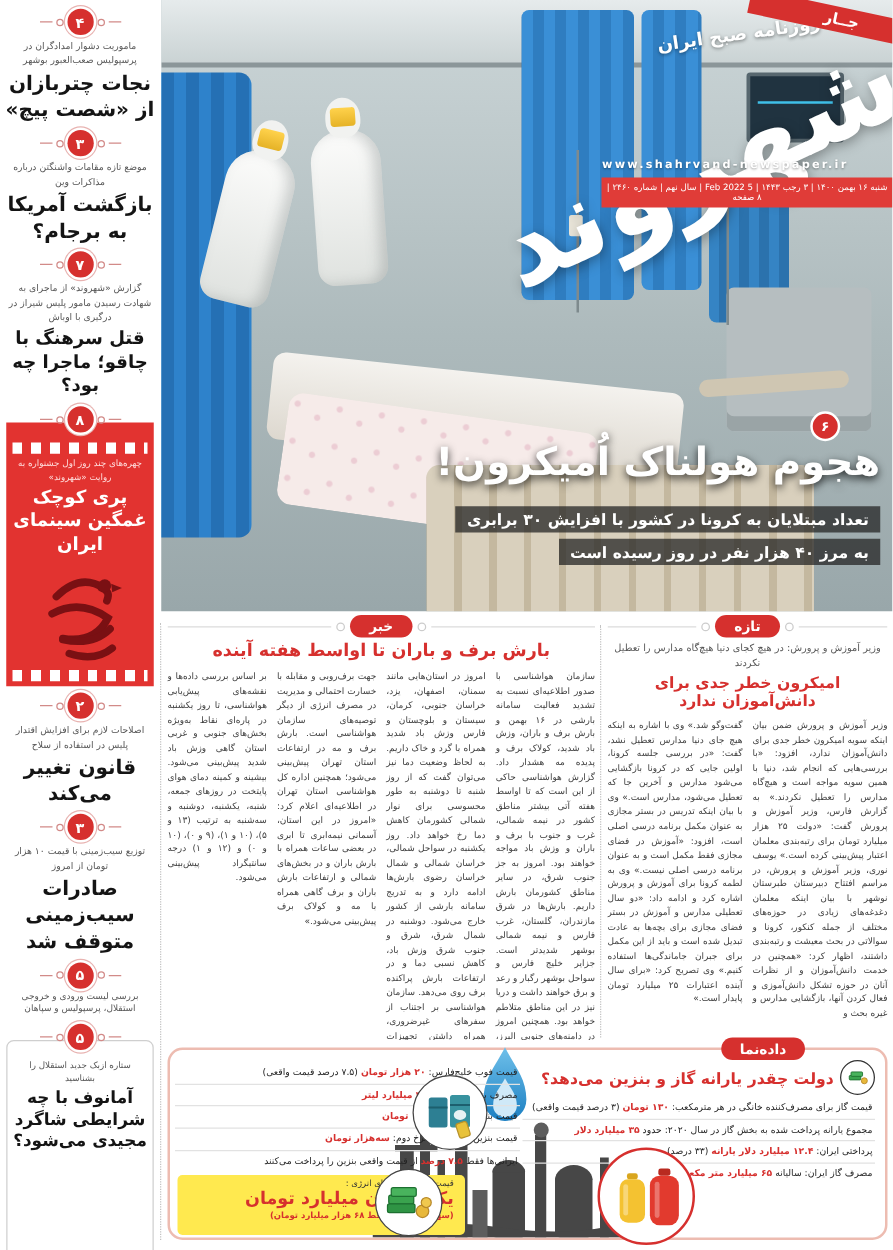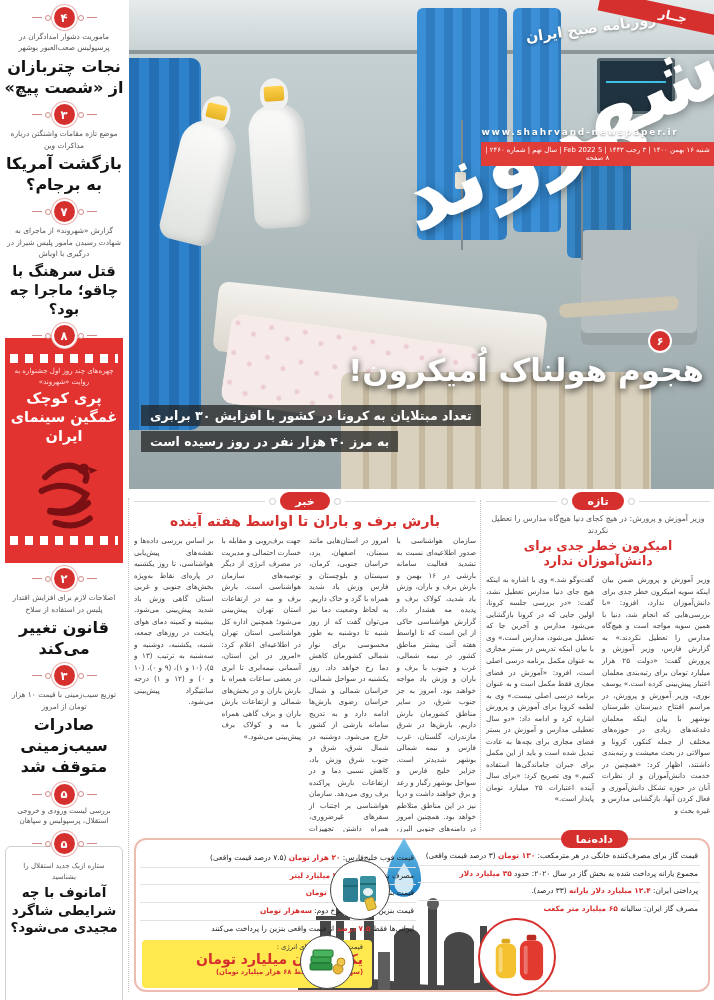--- a/index.html
+++ b/index.html
@@ -14,21 +14,21 @@
   .orn .odot{width:4px;height:4px;border:1px solid #d28a88;border-radius:50%;}
   .numcircle{width:21px;height:21px;border-radius:50%;background:#d6302e;color:#fff;
     font-weight:bold;font-size:11.5px;display:flex;align-items:center;justify-content:center;
     box-shadow:0 0 0 2px #fff,0 0 0 3px #e8b3b1;font-style:normal;}
   .kick{font-size:7.4px;color:#555;line-height:1.55;margin:1px 3px;}
   .s-head{font-size:16px;color:#141414;line-height:1.32;margin:2px 0 6px;font-weight:bold;}
   .s-head.sm{font-size:14.5px;}
   .s-sub{font-size:7.2px;color:#555;line-height:1.5;margin:-2px 2px 6px;}
 
   
-  .festival{position:relative;background:#e23330;margin:-11px 1px 4px;padding:14px 5px 16px;color:#fff;z-index:1;}
+  .festival{position:relative;background:#e23330;margin:-11px 1px 4px;padding:14px 5px 2px;color:#fff;z-index:1;}
   .perf{height:9px;margin:2px 0;background-image:repeating-linear-gradient(90deg,#fff 0 8px,transparent 8px 15px);}
   .festival .kick{color:#ffdedd;font-size:7px;margin:3px 2px 1px;}
   .festival .s-head{color:#fff;font-size:14.5px;margin:1px 0 2px;}
   .simurgh{display:block;margin:0 auto;}
 
   
   .fbox{position:relative;border:1.5px solid #cfcfcf;border-radius:6px;margin:-11px 1px 0;
         padding:13px 3px 0;height:162px;background:#fff;z-index:1;}
   .fbox .kick{font-size:7px;}
   .fbox .s-head{font-size:13.5px;margin:1px 0 2px;}
@@ -69,21 +69,21 @@
   .logo{position:absolute;right:-18px;top:86px;width:340px;text-align:center;color:#fff;font-size:90px;
     font-weight:bold;line-height:1;transform:rotate(-25deg);text-shadow:0 3px 10px rgba(0,0,0,.35);z-index:2;}
   .url{position:absolute;right:6px;top:127px;width:256px;text-align:center;color:#fff;font-weight:bold;
     font-size:9px;letter-spacing:1.8px;direction:ltr;z-index:5;text-shadow:0 1px 2px rgba(0,0,0,.4);}
   .datebar{position:absolute;right:0;top:142px;width:233px;background:#e03c38;color:#fff;font-size:6.9px;
     text-align:center;padding:4px 4px;box-sizing:border-box;z-index:5;}
   .lead-badge{position:absolute;right:42px;top:329px;width:20px;height:20px;border-radius:50%;background:#d6302e;
     border:2px solid #fff;color:#fff;font-size:11px;font-weight:bold;display:flex;align-items:center;justify-content:center;z-index:5;}
   .lead-head{position:absolute;right:10px;left:10px;top:352px;text-align:right;color:#fff;font-size:31px;
     font-weight:bold;text-shadow:0 2px 7px rgba(0,0,0,.8);z-index:5;}
-  .lead-subs{position:absolute;right:10px;left:12px;top:400px;text-align:left;z-index:5;}
+  .lead-subs{position:absolute;right:10px;left:12px;top:400px;text-align:right;z-index:5;}
   .strip{display:inline-block;background:rgba(35,35,35,.74);color:#fff;font-size:12.5px;font-weight:bold;
     padding:3px 9px;margin-top:5px;}
 
   
   .vsep1{position:absolute;left:480px;top:500px;height:330px;border-left:1px dotted #c3c3c3;}
   .vsep2{position:absolute;left:128px;top:498px;height:494px;border-left:1px dotted #c3c3c3;}
   .art{position:absolute;top:492px;height:340px;overflow:hidden;}
   .art-edu{left:486px;width:224px;}
   .art-wx{left:134px;width:342px;}
   .badge-row{display:flex;align-items:center;gap:4px;margin-bottom:3px;}
@@ -93,21 +93,21 @@
   .art-kick{text-align:center;font-size:7.8px;color:#555;margin:2px 0 1px;line-height:1.5;}
   .art-head{text-align:center;color:#d6302e;font-weight:bold;margin:2px 0 6px;}
   .art-wx .art-head{font-size:14px;}
   .art-edu .art-head{font-size:12.5px;}
   .cols{display:flex;gap:8px;}
   .col{flex:1;font-size:7.2px;line-height:1.6;text-align:justify;color:#3d3d3d;}
 
   
   .info{position:absolute;left:134px;top:838px;width:576px;height:154px;border:2px solid #edbcb1;
     border-radius:12px;box-sizing:border-box;background:#fff;}
-  .info .badge{position:absolute;top:-10px;right:80px;z-index:6;}
+  .info .badge{position:absolute;top:-10px;right:64px;z-index:6;}
   .gas{position:absolute;right:8px;top:8px;width:282px;z-index:3;}
   .gas-title{display:flex;align-items:center;gap:5px;color:#d6302e;font-weight:bold;font-size:12.5px;margin-bottom:2px;}
   .icircle{width:26px;height:26px;border:1.5px solid #333;border-radius:50%;background:#fff;
     display:flex;align-items:center;justify-content:center;flex:none;}
   .row{font-size:7.4px;color:#222;padding:3px 2px;border-bottom:1px solid #e2e2e2;text-align:right;line-height:1.45;}
   .row:last-child{border-bottom:none;}
   .val{color:#d6302e;font-weight:bold;}
   .fuel{position:absolute;right:292px;top:10px;width:276px;z-index:3;}
   .flame{position:absolute;left:249px;top:-6px;width:38px;height:76px;z-index:1;}
   .refinery{position:absolute;left:162px;top:42px;width:204px;height:108px;z-index:0;}
@@ -377,20 +377,30 @@
         <rect x="14" y="11" width="9" height="5" rx="2" fill="#d9a61e"></rect>
         <rect x="8" y="16" width="21" height="36" rx="7" fill="#f4c231"></rect>
         <rect x="11" y="20" width="4" height="26" rx="2" fill="#ffffff" opacity="0.35"></rect>
         <rect x="40" y="7" width="10" height="6" rx="2" fill="#b92a20"></rect>
         <rect x="33" y="13" width="24" height="41" rx="8" fill="#e23a2e"></rect>
         <rect x="37" y="18" width="4" height="30" rx="2" fill="#ffffff" opacity="0.3"></rect>
       </svg>
     </div>
 
     <div class="gas">
+      <div class="gas-title">
+        <span class="icircle">
+          <svg width="17" height="17" viewBox="0 0 24 24">
+            <rect x="2" y="9" width="13" height="5" rx="1" fill="#3aa34e" stroke="#1d7030"></rect>
+            <rect x="4" y="5" width="13" height="5" rx="1" fill="#49b35d" stroke="#1d7030"></rect>
+            <circle cx="19" cy="15" r="3.4" fill="#e8b83a" stroke="#b8892a"></circle>
+          </svg>
+        </span>
+        <span>دولت چقدر یارانه گاز و بنزین می‌دهد؟</span>
+      </div>
       <div class="rows">
         <div class="row"><span>قیمت گاز برای مصرف‌کننده خانگی در هر مترمکعب: </span><b class="val">۱۳۰ تومان</b><span> (۳ درصد قیمت واقعی)</span></div>
         <div class="row"><span>مجموع یارانه پرداخت شده به بخش گاز در سال ۲۰۲۰: حدود </span><b class="val">۳۵ میلیارد دلار</b><span></span></div>
         <div class="row"><span>پرداختی ایران: </span><b class="val">۱۲.۴ میلیارد دلار یارانه</b><span> (۳۳ درصد).</span></div>
         <div class="row"><span>مصرف گاز ایران: سالیانه </span><b class="val">۶۵ میلیارد متر مکعب</b><span></span></div>
       </div>
     </div>
 
     <div class="fuel">
       <div class="rows">

